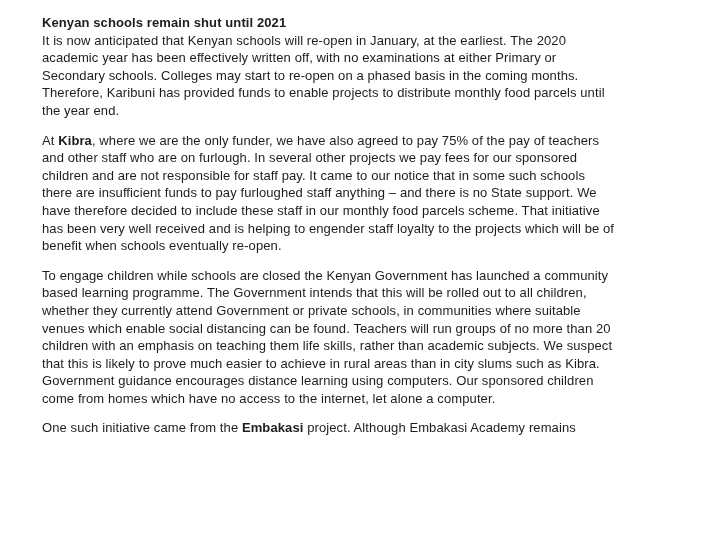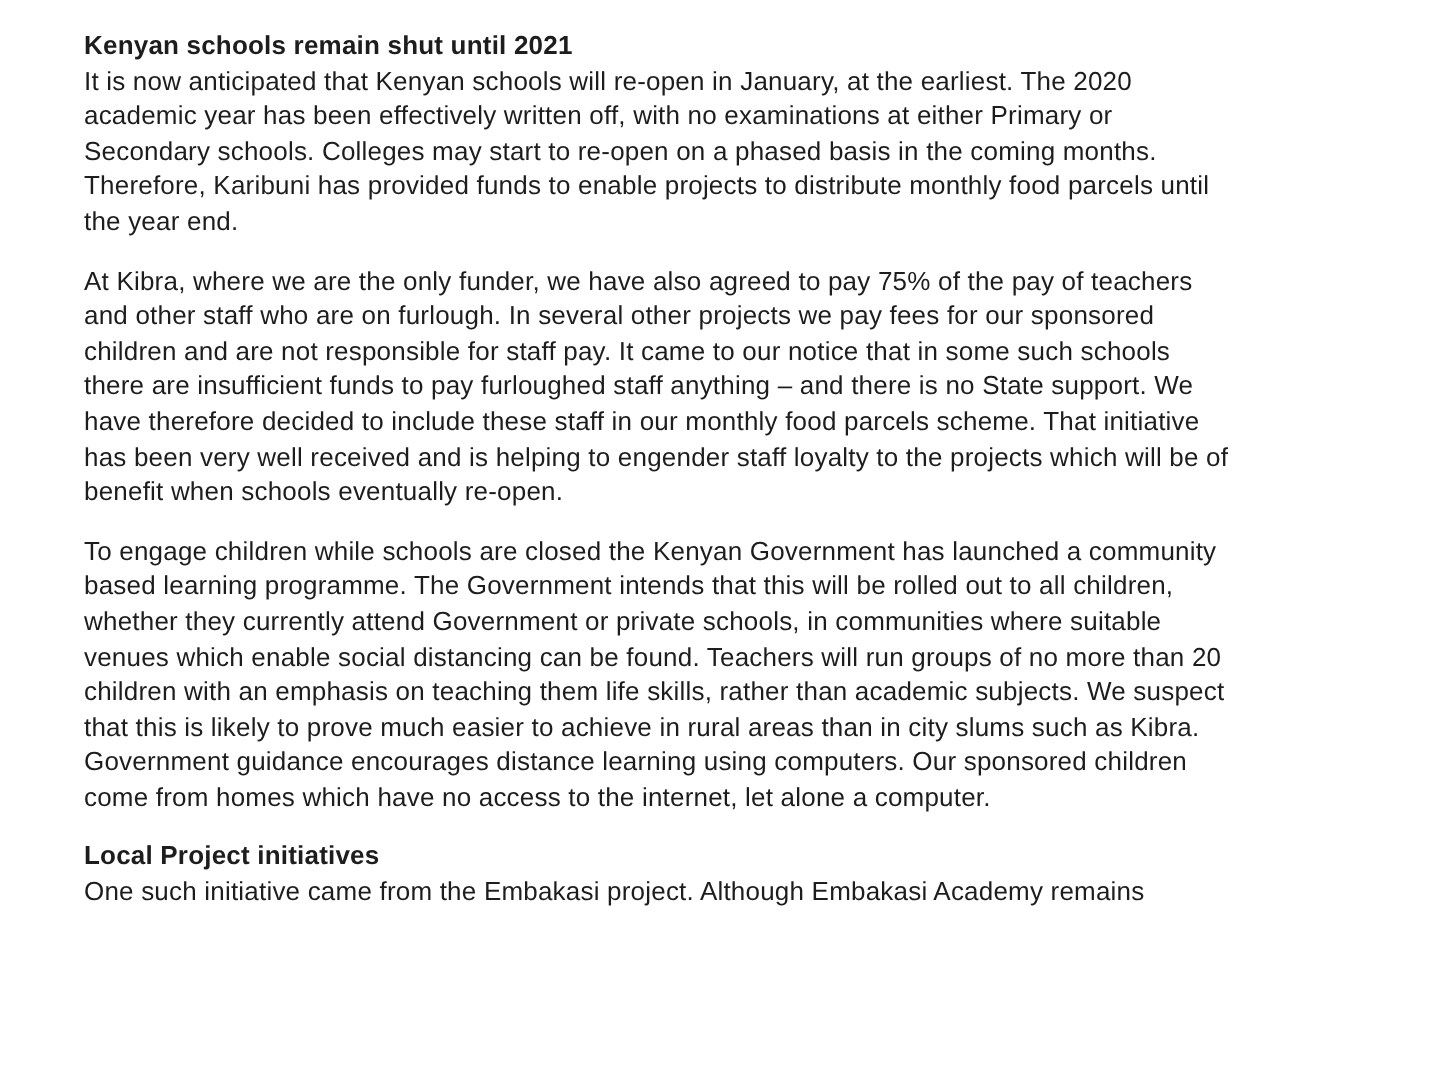--- a/index.html
+++ b/index.html
@@ -28,21 +28,21 @@
   .doc-section + .doc-section { margin-top: 10px; }
   .section-heading {
     font-weight: 700;
     margin: 0;
     white-space: pre-line;
   }
   .para {
     margin: 0 0 12px 0;
     white-space: pre-line;
   }
-  .para b, .para .bold-run { font-weight: 400; }
+  .para b, .para .bold-run { font-weight: 700; }
 </style>
 </head>
 <body>
 
 <div class="page">
 
   <div class="doc-section">
     <div class="section-heading">Kenyan schools remain shut until 2021</div>
     <p class="para">It is now anticipated that Kenyan schools will re-open in January, at the earliest. The 2020
 academic year has been effectively written off, with no examinations at either Primary or
@@ -63,17 +63,16 @@
 based learning programme. The Government intends that this will be rolled out to all children,
 whether they currently attend Government or private schools, in communities where suitable
 venues which enable social distancing can be found. Teachers will run groups of no more than 20
 children with an emphasis on teaching them life skills, rather than academic subjects. We suspect
 that this is likely to prove much easier to achieve in rural areas than in city slums such as Kibra.
 Government guidance encourages distance learning using computers. Our sponsored children
 come from homes which have no access to the internet, let alone a computer.</p>
   </div>
 
   <div class="doc-section">
-    <div class="section-heading">Local Project initiatives</div>
     <p class="para"><span>One such initiative came from the </span><span class="bold-run">Embakasi</span><span> project. Although Embakasi Academy remains</span></p>
   </div>
 
 </div>
 
 </body></html>

